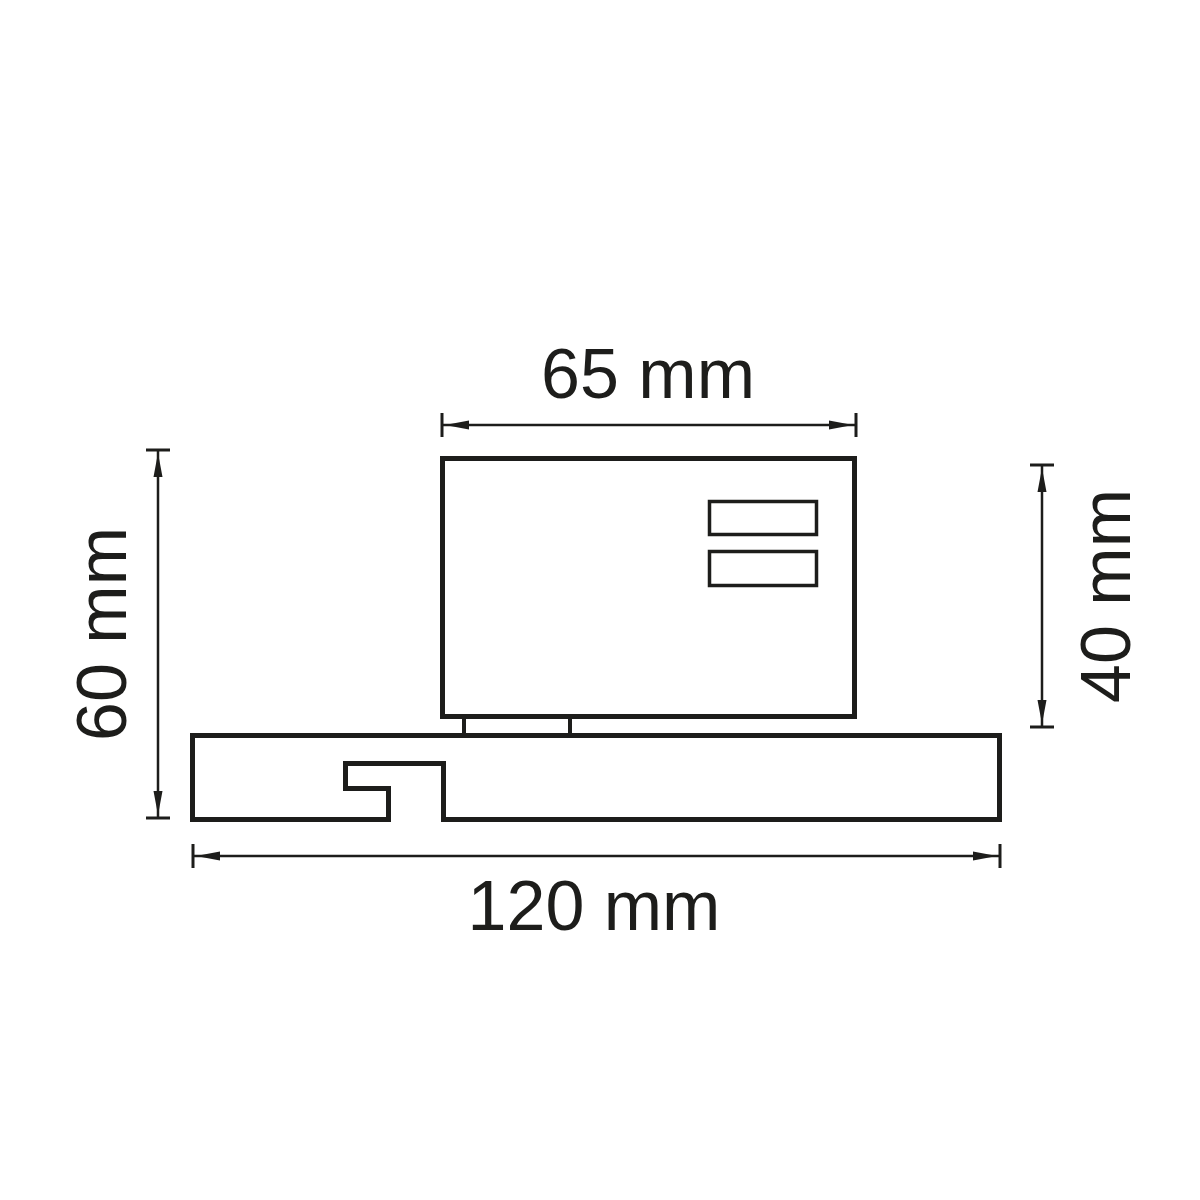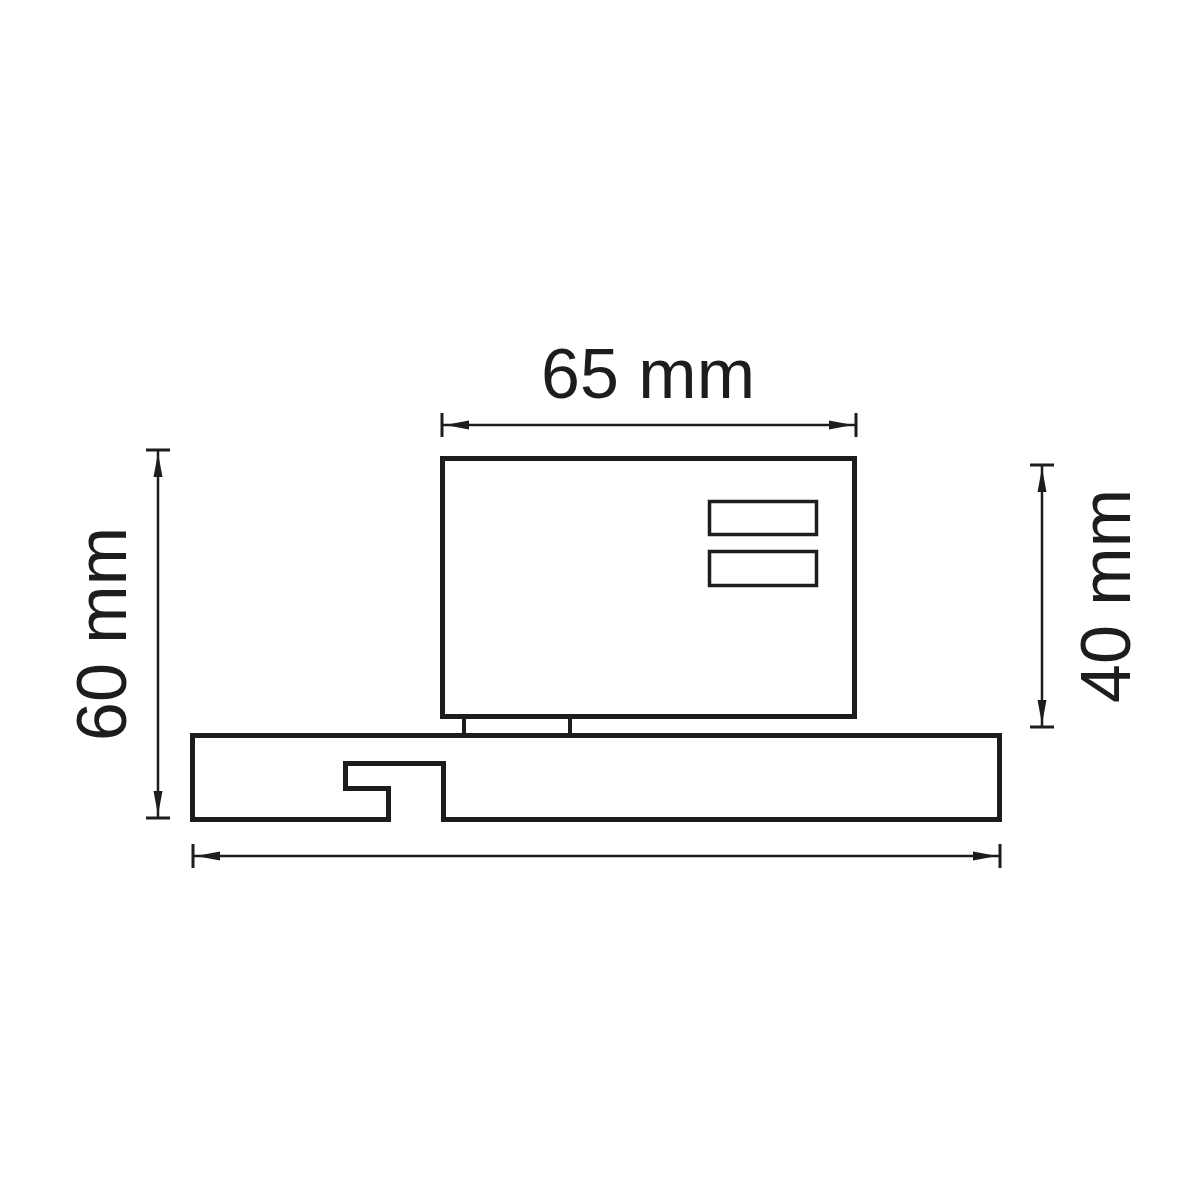--- a/index.html
+++ b/index.html
@@ -87,14 +87,15 @@
       <polygon fill="#1d1d1b" stroke="none" points="997,856 973,851.5 973,860.5"></polygon>
     </g>
   </svg>
 
   <div class="dim-label" style="left:648px; top:374px;">65 mm</div>
 
   <div class="dim-label rot" style="left:102px; top:634px;">60 mm</div>
 
   <div class="dim-label rot" style="left:1106px; top:596px;">40 mm</div>
 
+  <div class="dim-label" style="left:594px; top:906px;">120 mm</div>
 
 </div>
 
 </body></html>

